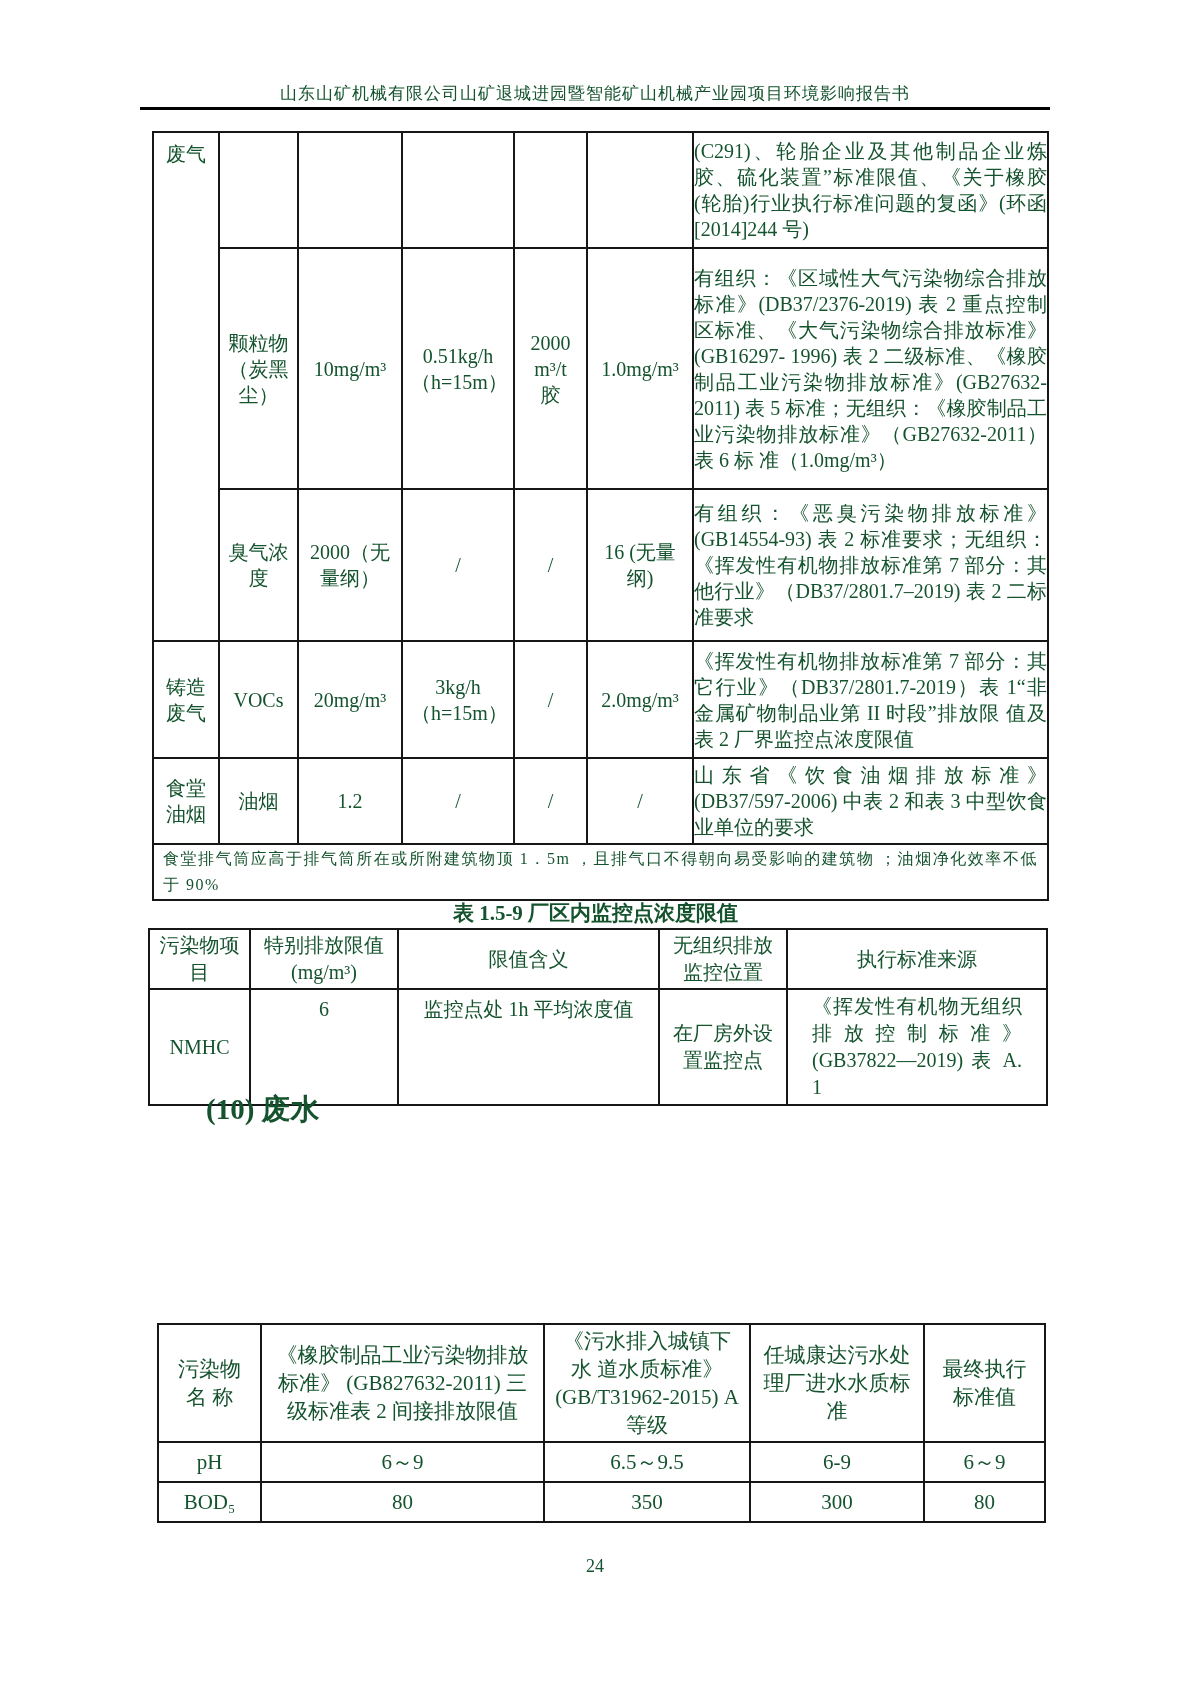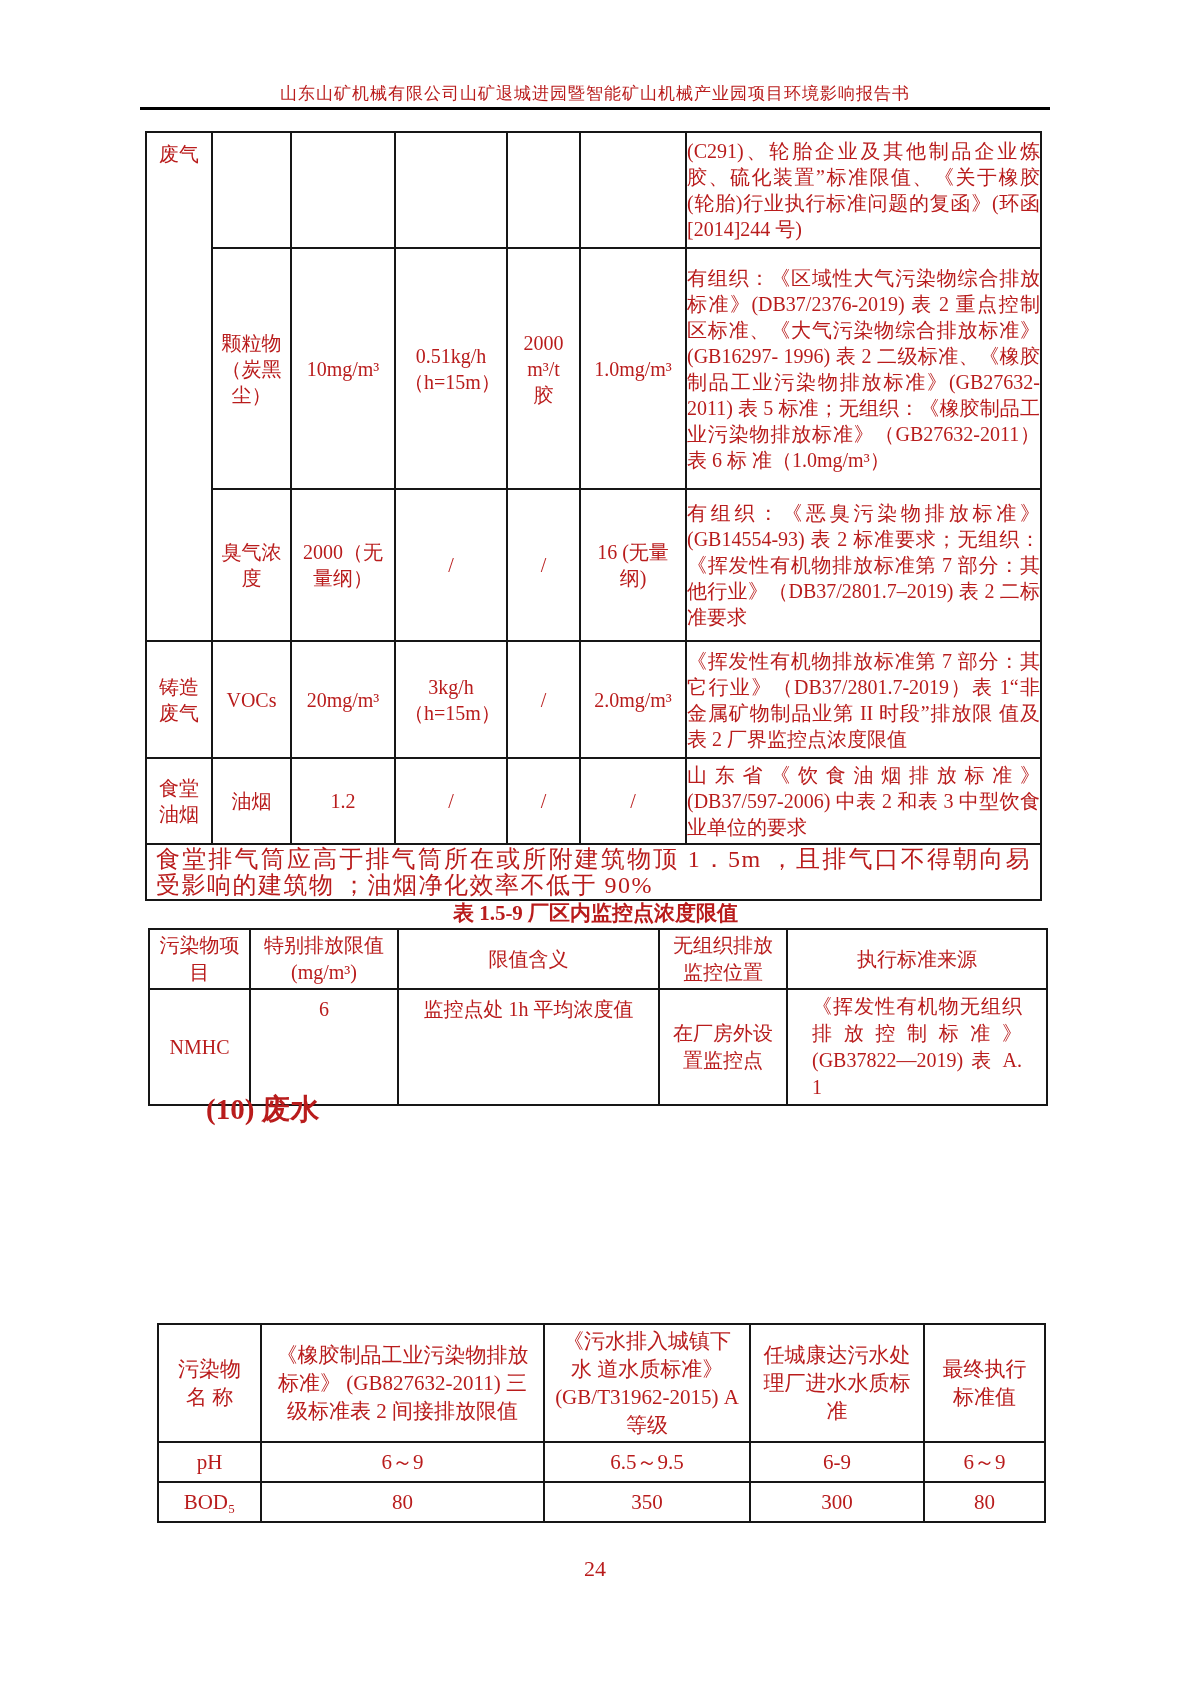--- a/index.html
+++ b/index.html
@@ -1,44 +1,44 @@
 <!DOCTYPE html>
 <html><head>
 <meta charset="utf-8">
 <style>
   html,body { margin:0; padding:0; background:#888; }
   .page {
     position:relative; width:1190px; height:1683px; margin:0 auto;
-    background:#ffffff; color:#b91c1c;
+    background:#ffffff; color:#14532d;
     font-family:"Liberation Serif","DejaVu Serif",serif;
     overflow:hidden;
   }
   .header-title {
     position:absolute; top:82px; left:0; width:100%;
     text-align:center; font-size:17px; letter-spacing:1px;
   }
   .header-rule {
     position:absolute; top:107px; left:140px; width:910px; height:3px;
     background:#000;
   }
   table { border-collapse:collapse; table-layout:fixed; }
   td {
     border:2px solid #161616; font-size:20px; text-align:center;
     vertical-align:middle; padding:2px 8px; overflow:hidden;
     line-break:strict;
   }
   
-  #table-emission { position:absolute; left:145px; top:131px; width:895px; }
+  #table-emission { position:absolute; left:152px; top:131px; width:895px; }
   #table-emission td { line-height:26px; }
   tr.r1 { height:116px; } tr.r2 { height:241px; } tr.r3 { height:152px; }
   tr.r4 { height:117px; } tr.r5 { height:85px; }  tr.rf { height:56px; }
   td.std  { text-align:justify; text-align-last:left; line-height:27px; padding:3px 0; }
   td.cat-top { vertical-align:top; padding-top:8px; }
   td.footnote {
-    text-align:justify; text-align-last:left; font-size:24px;
+    text-align:justify; text-align-last:left; font-size:16px;
     line-height:27px; padding:0 9px; letter-spacing:1.5px;
   }
   
   #caption-159 {
     position:absolute; left:148px; top:900px; width:895px;
     text-align:center; font-weight:bold; font-size:21px; line-height:26px;
   }
   #table-159 { position:absolute; left:148px; top:928px; width:898px; }
   #table-159 tr.hd { height:57px; }
   #table-159 tr.bd { height:85px; }
@@ -61,21 +61,21 @@
     text-align:center; font-weight:bold; font-size:23px;
   }
   #caption-1510 .cap-label { margin-right:55px; }
   #table-1510 { position:absolute; left:157px; top:1323px; width:887px; }
   #table-1510 td { font-size:21px; line-height:28px; }
   #table-1510 tr.hd { height:107px; }
   #table-1510 tr.bd { height:40px; }
   
   #page-num {
     position:absolute; top:1556px; left:0; width:100%;
-    text-align:center; font-size:22px;
+    text-align:center; font-size:18px;
   }
 </style>
 </head>
 <body>
 
 <div class="page">
 
   <div class="header-title">山东山矿机械有限公司山矿退城进园暨智能矿山机械产业园项目环境影响报告书</div>
   <div class="header-rule"></div>
 

